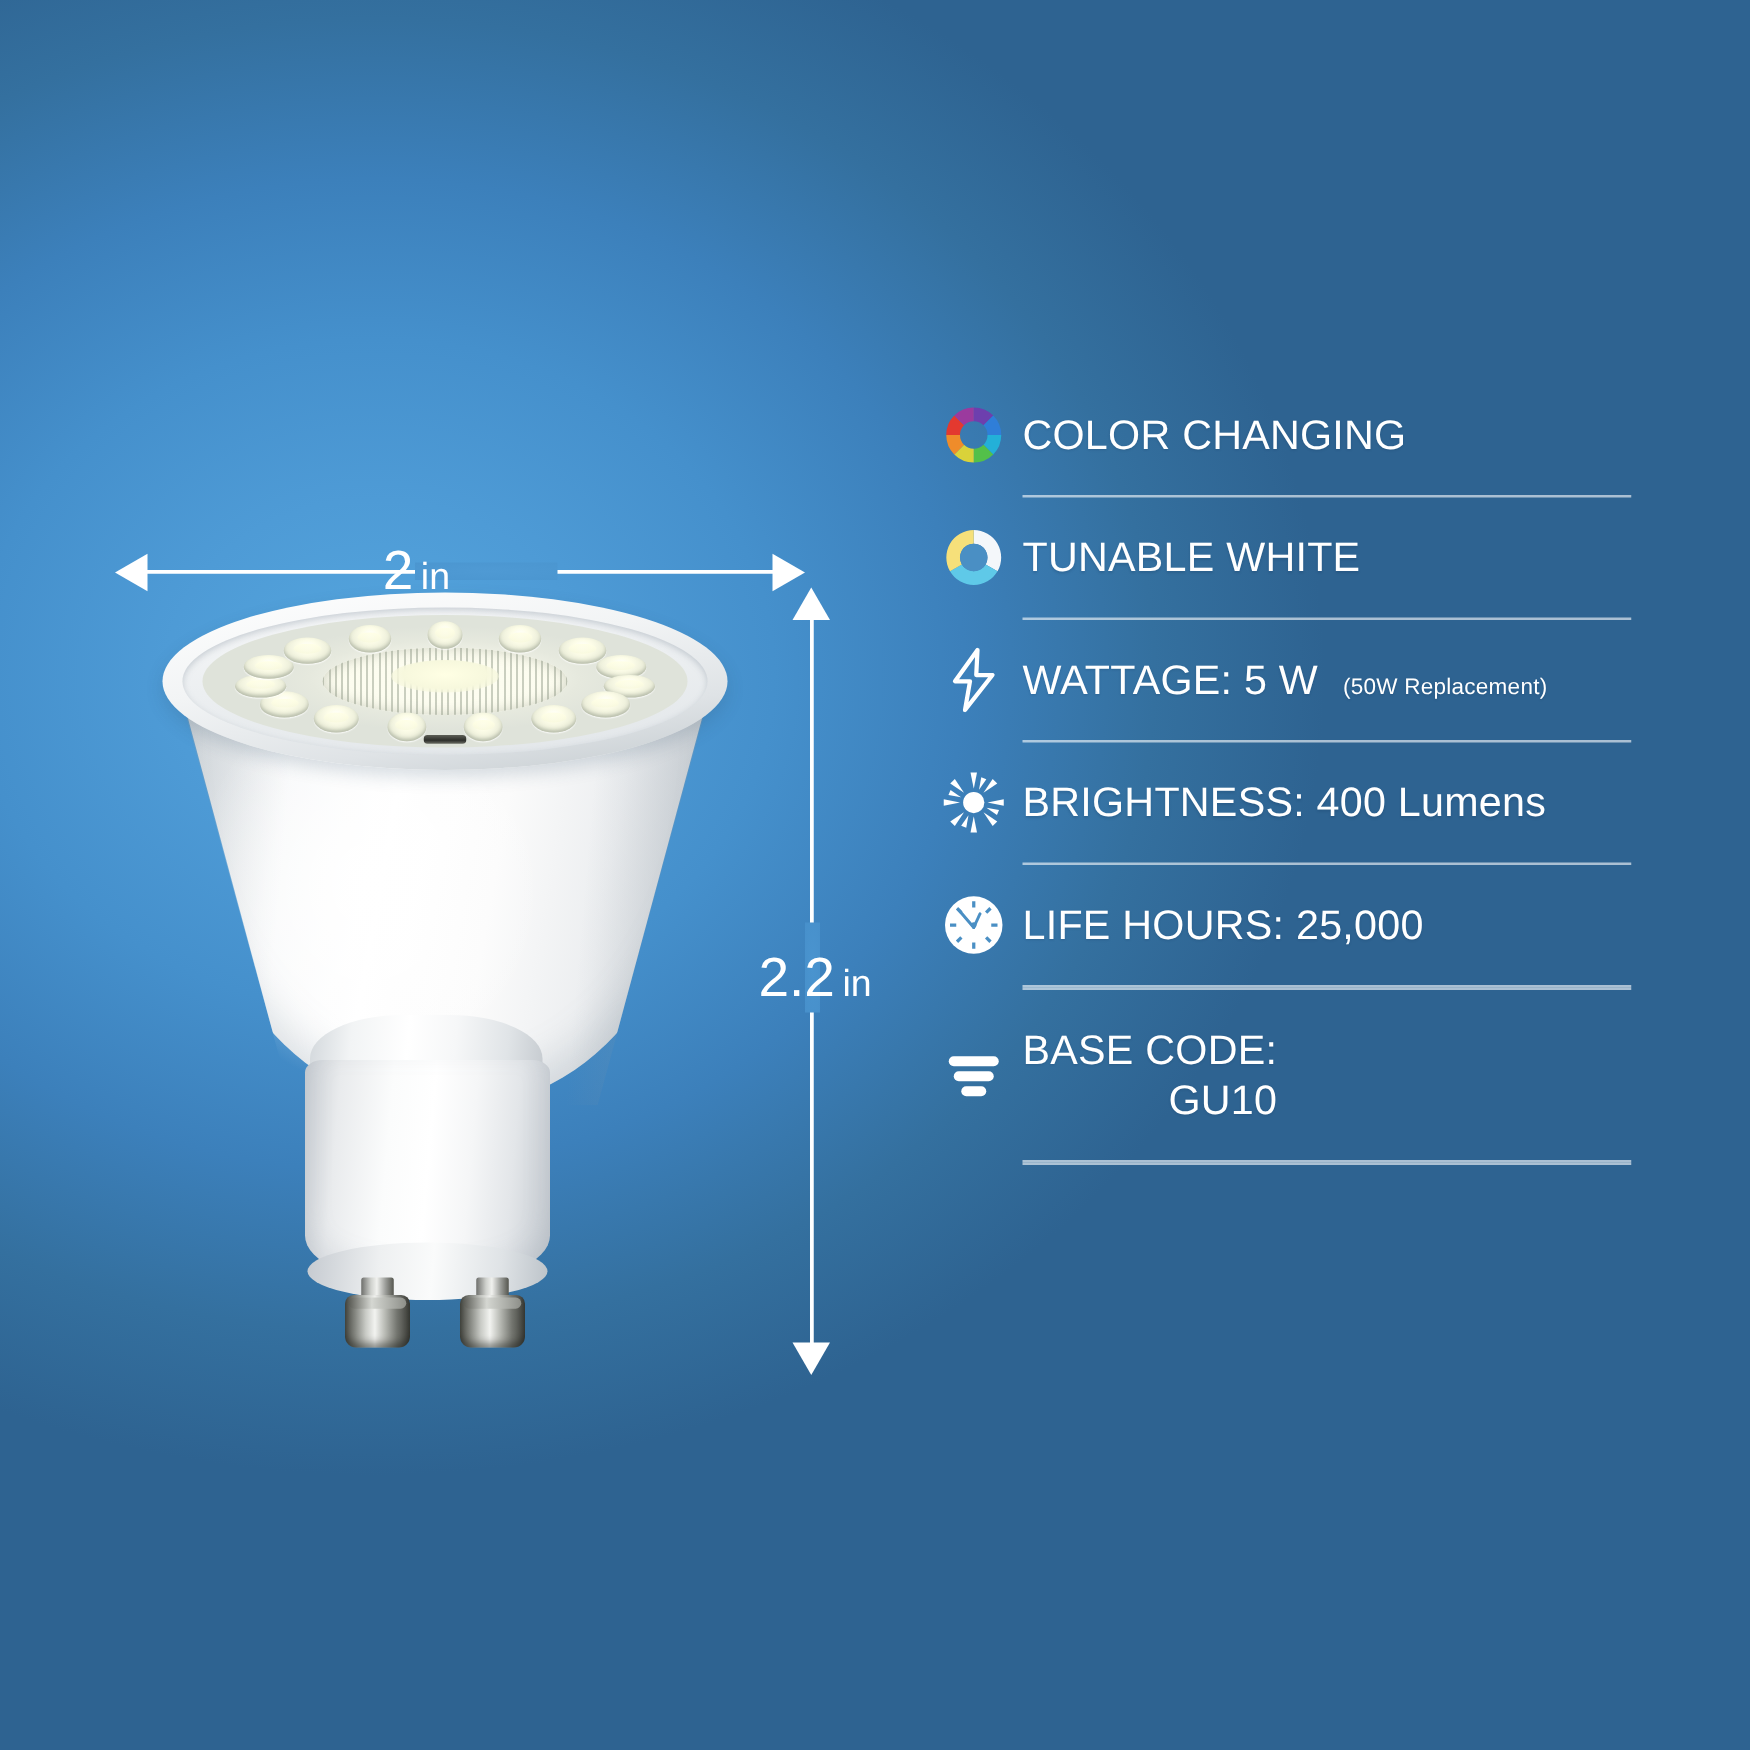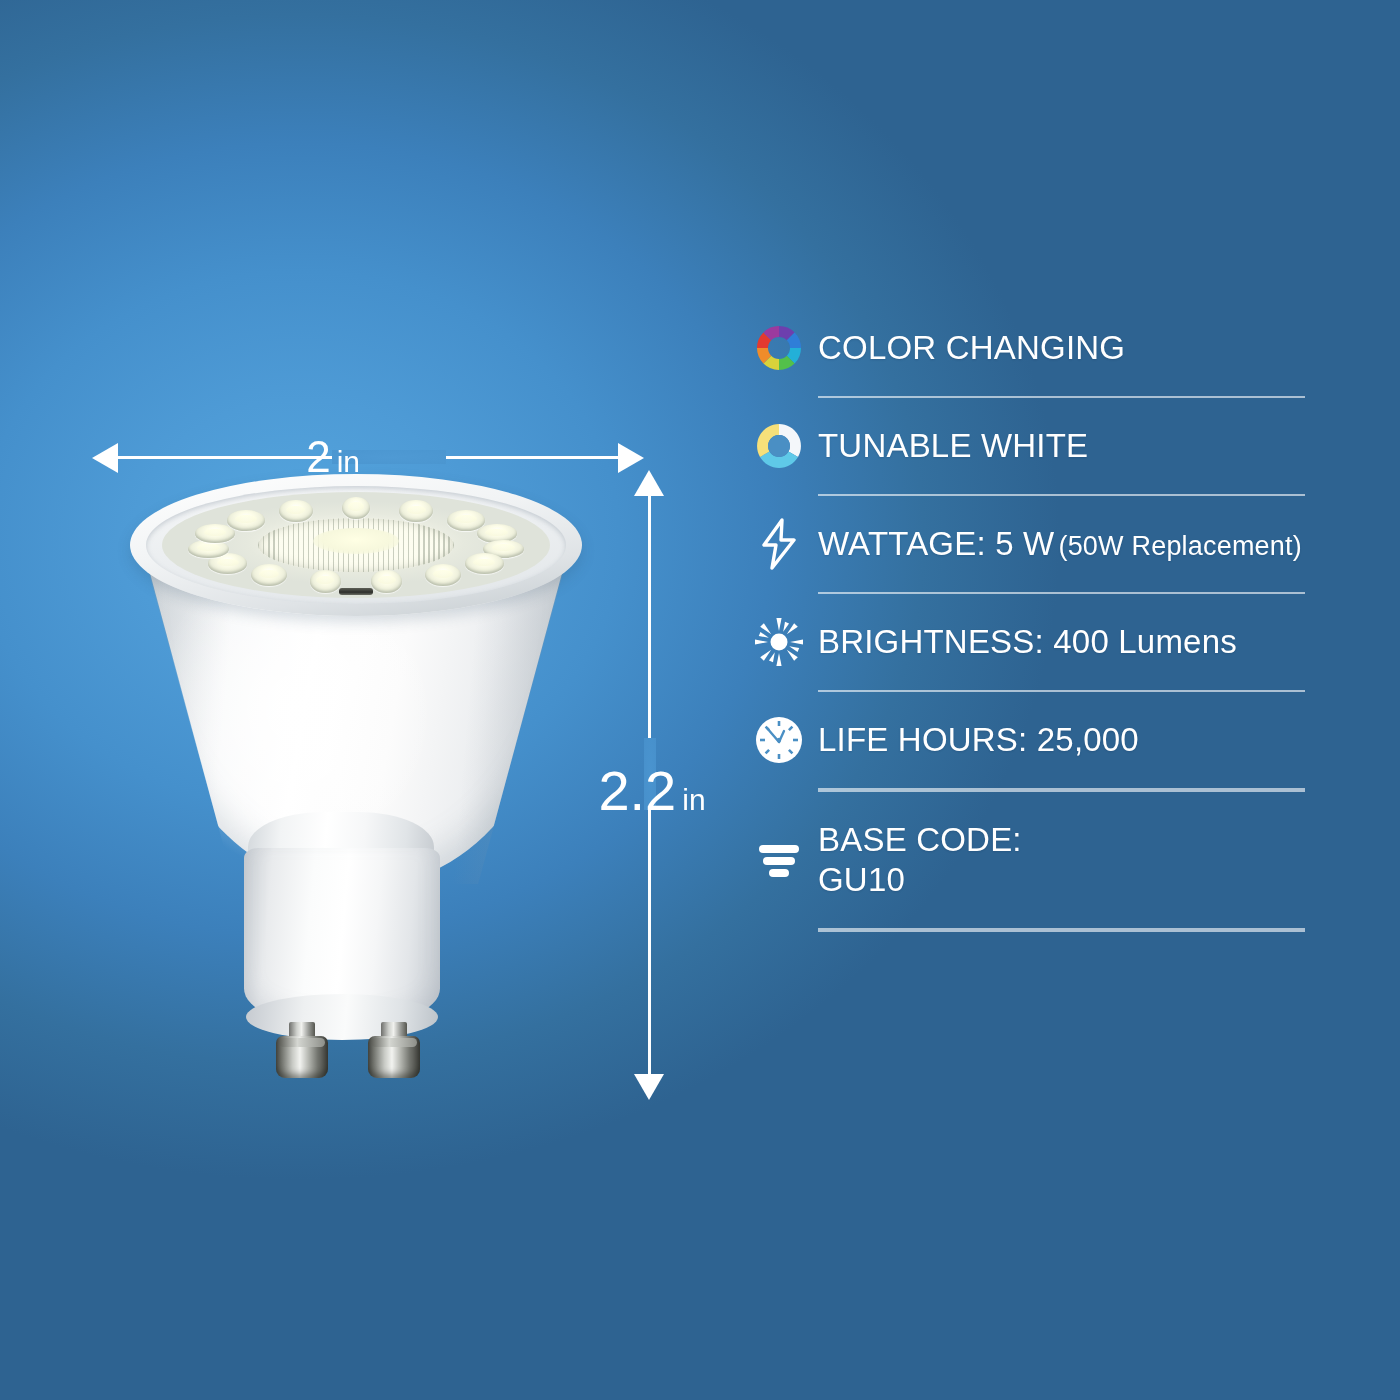--- a/index.html
+++ b/index.html
@@ -339,21 +339,21 @@
   .dim-v-label {
     position: absolute;
     left: 592px;
     top: 758px;
     width: 120px;
     text-align: center;
     color: #ffffff;
     white-space: nowrap;
   }
   .dim-v-label .num {
-    font-size: 56px;
+    font-size: 44px;
     font-weight: 300;
   }
   .dim-v-label .unit {
     font-size: 30px;
     font-weight: 300;
     margin-left: 6px;
   }
 
   
   .specs {
@@ -361,41 +361,42 @@
     left: 740px;
     top: 300px;
     width: 580px;
   }
   .spec-row {
     position: relative;
     display: flex;
     align-items: center;
     min-height: 96px;
     padding-left: 0;
+    text-align: right;
   }
   .spec-icon {
     width: 78px;
     flex: 0 0 78px;
     display: flex;
     align-items: center;
     justify-content: center;
   }
   .spec-text {
     color: #ffffff;
     font-size: 33px;
     font-weight: 300;
     letter-spacing: 0.2px;
     line-height: 1.22;
     white-space: nowrap;
     text-shadow: 0 1px 2px rgba(10,40,70,0.18);
   }
   .spec-text .sub {
-    font-size: 27px;
+    font-size: 18px;
     font-weight: 300;
-    margin-left: 4px;
+    margin-left: 20px;
   }
   .row-sep {
     height: 2px;
     margin-left: 78px;
     width: 487px;
     background: rgba(255,255,255,0.60);
   }
   .spec-icon svg { display: block; }
 </style>
 </head>

